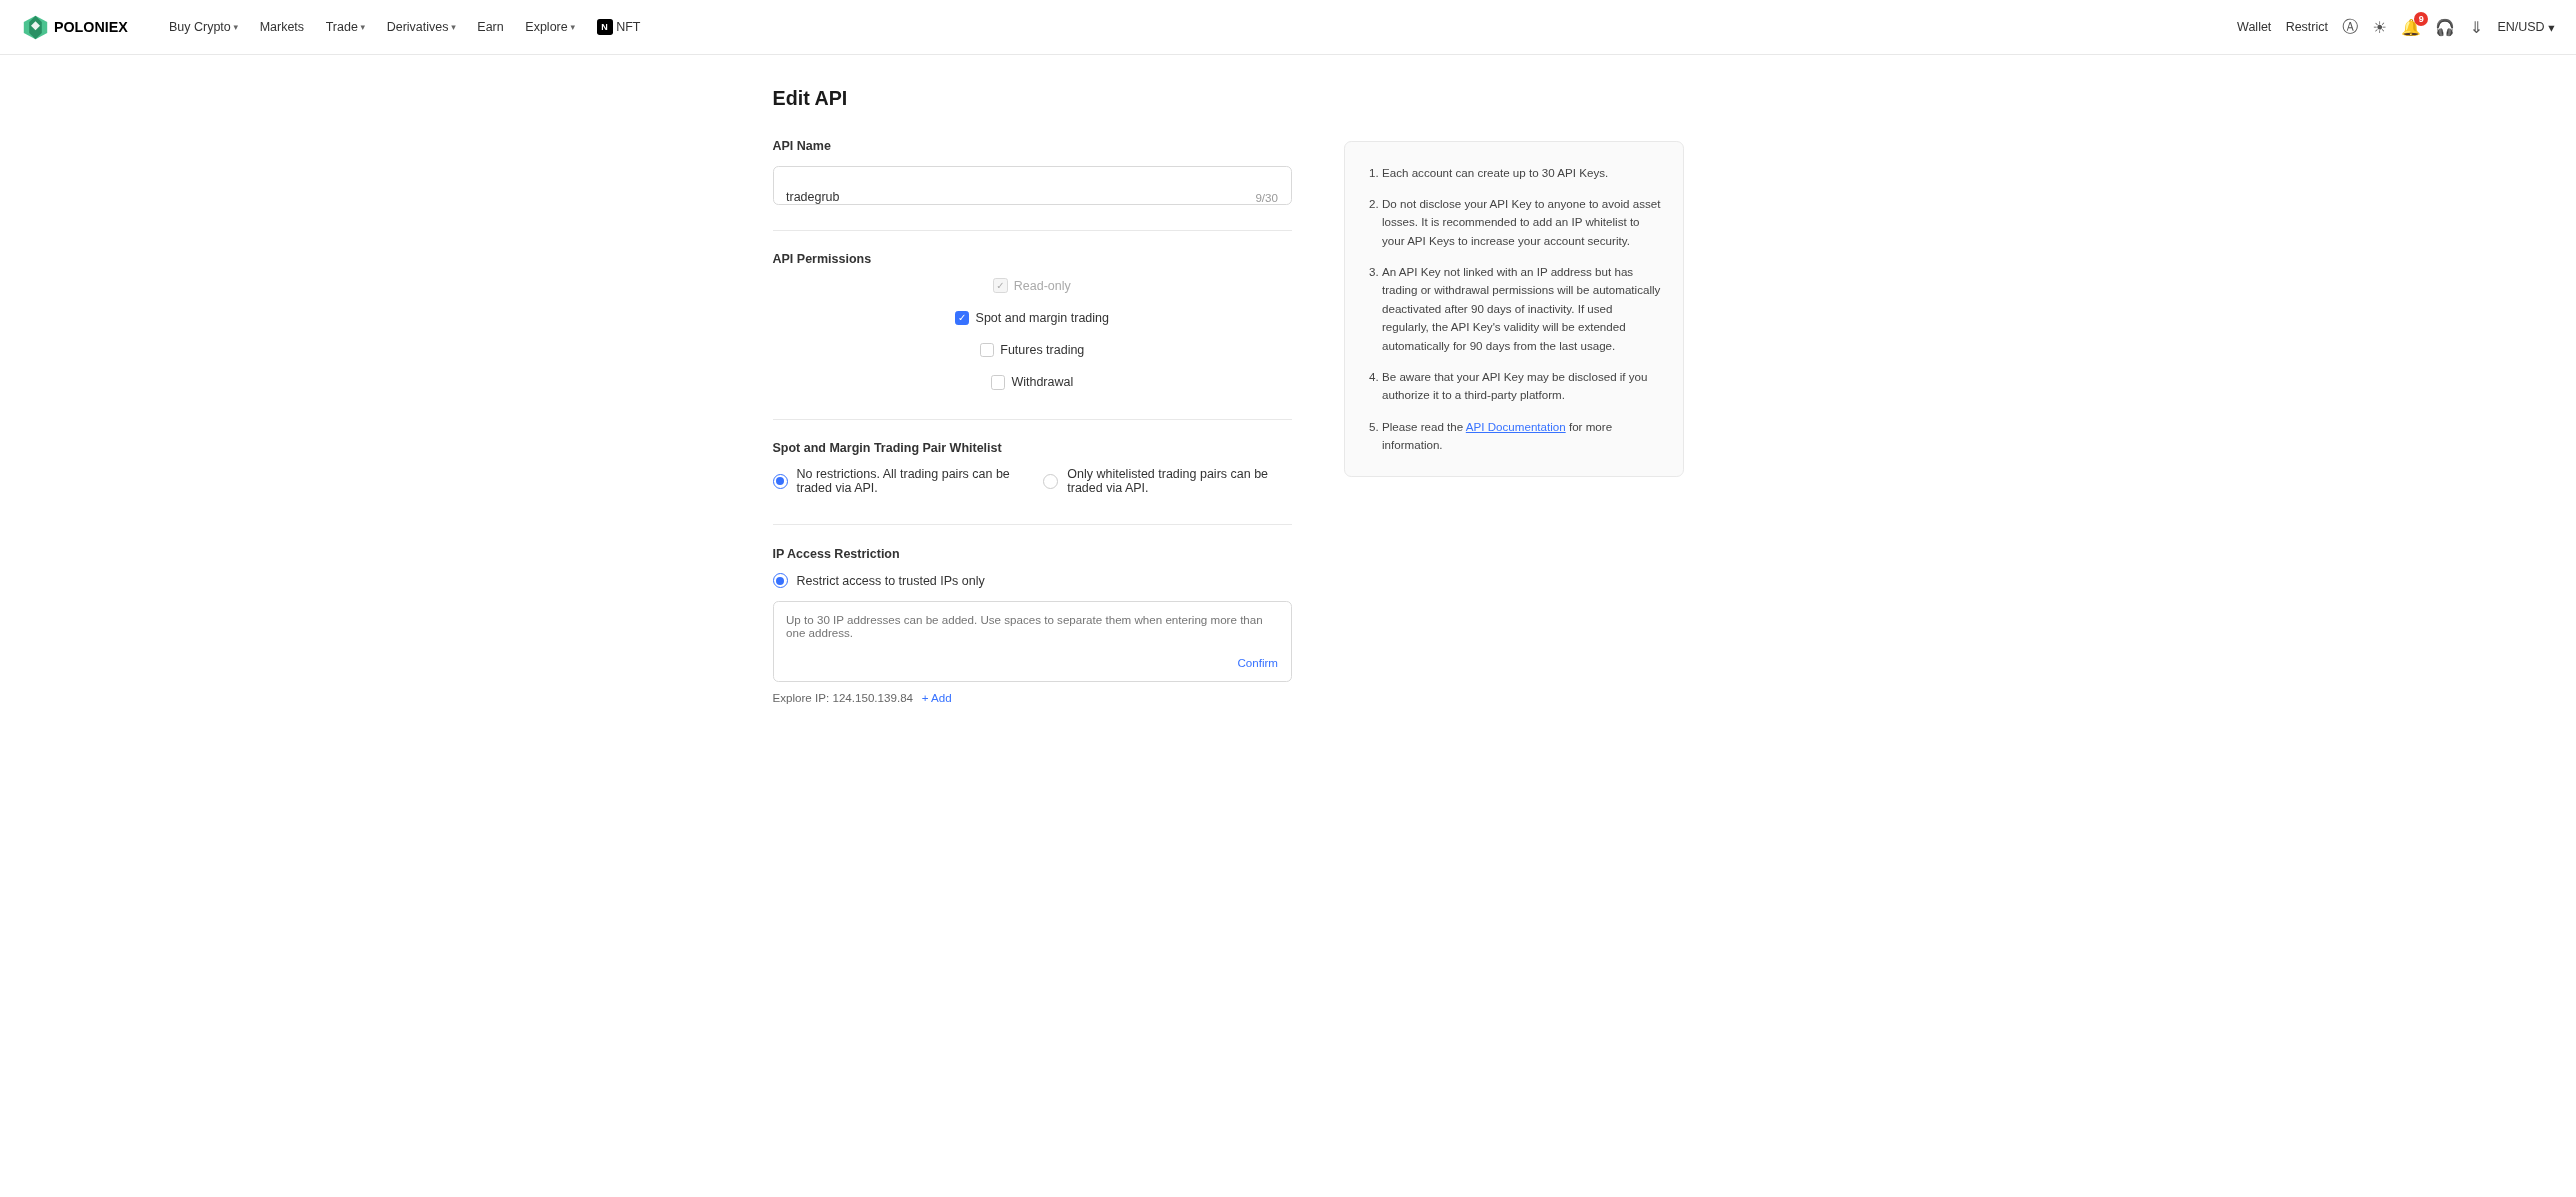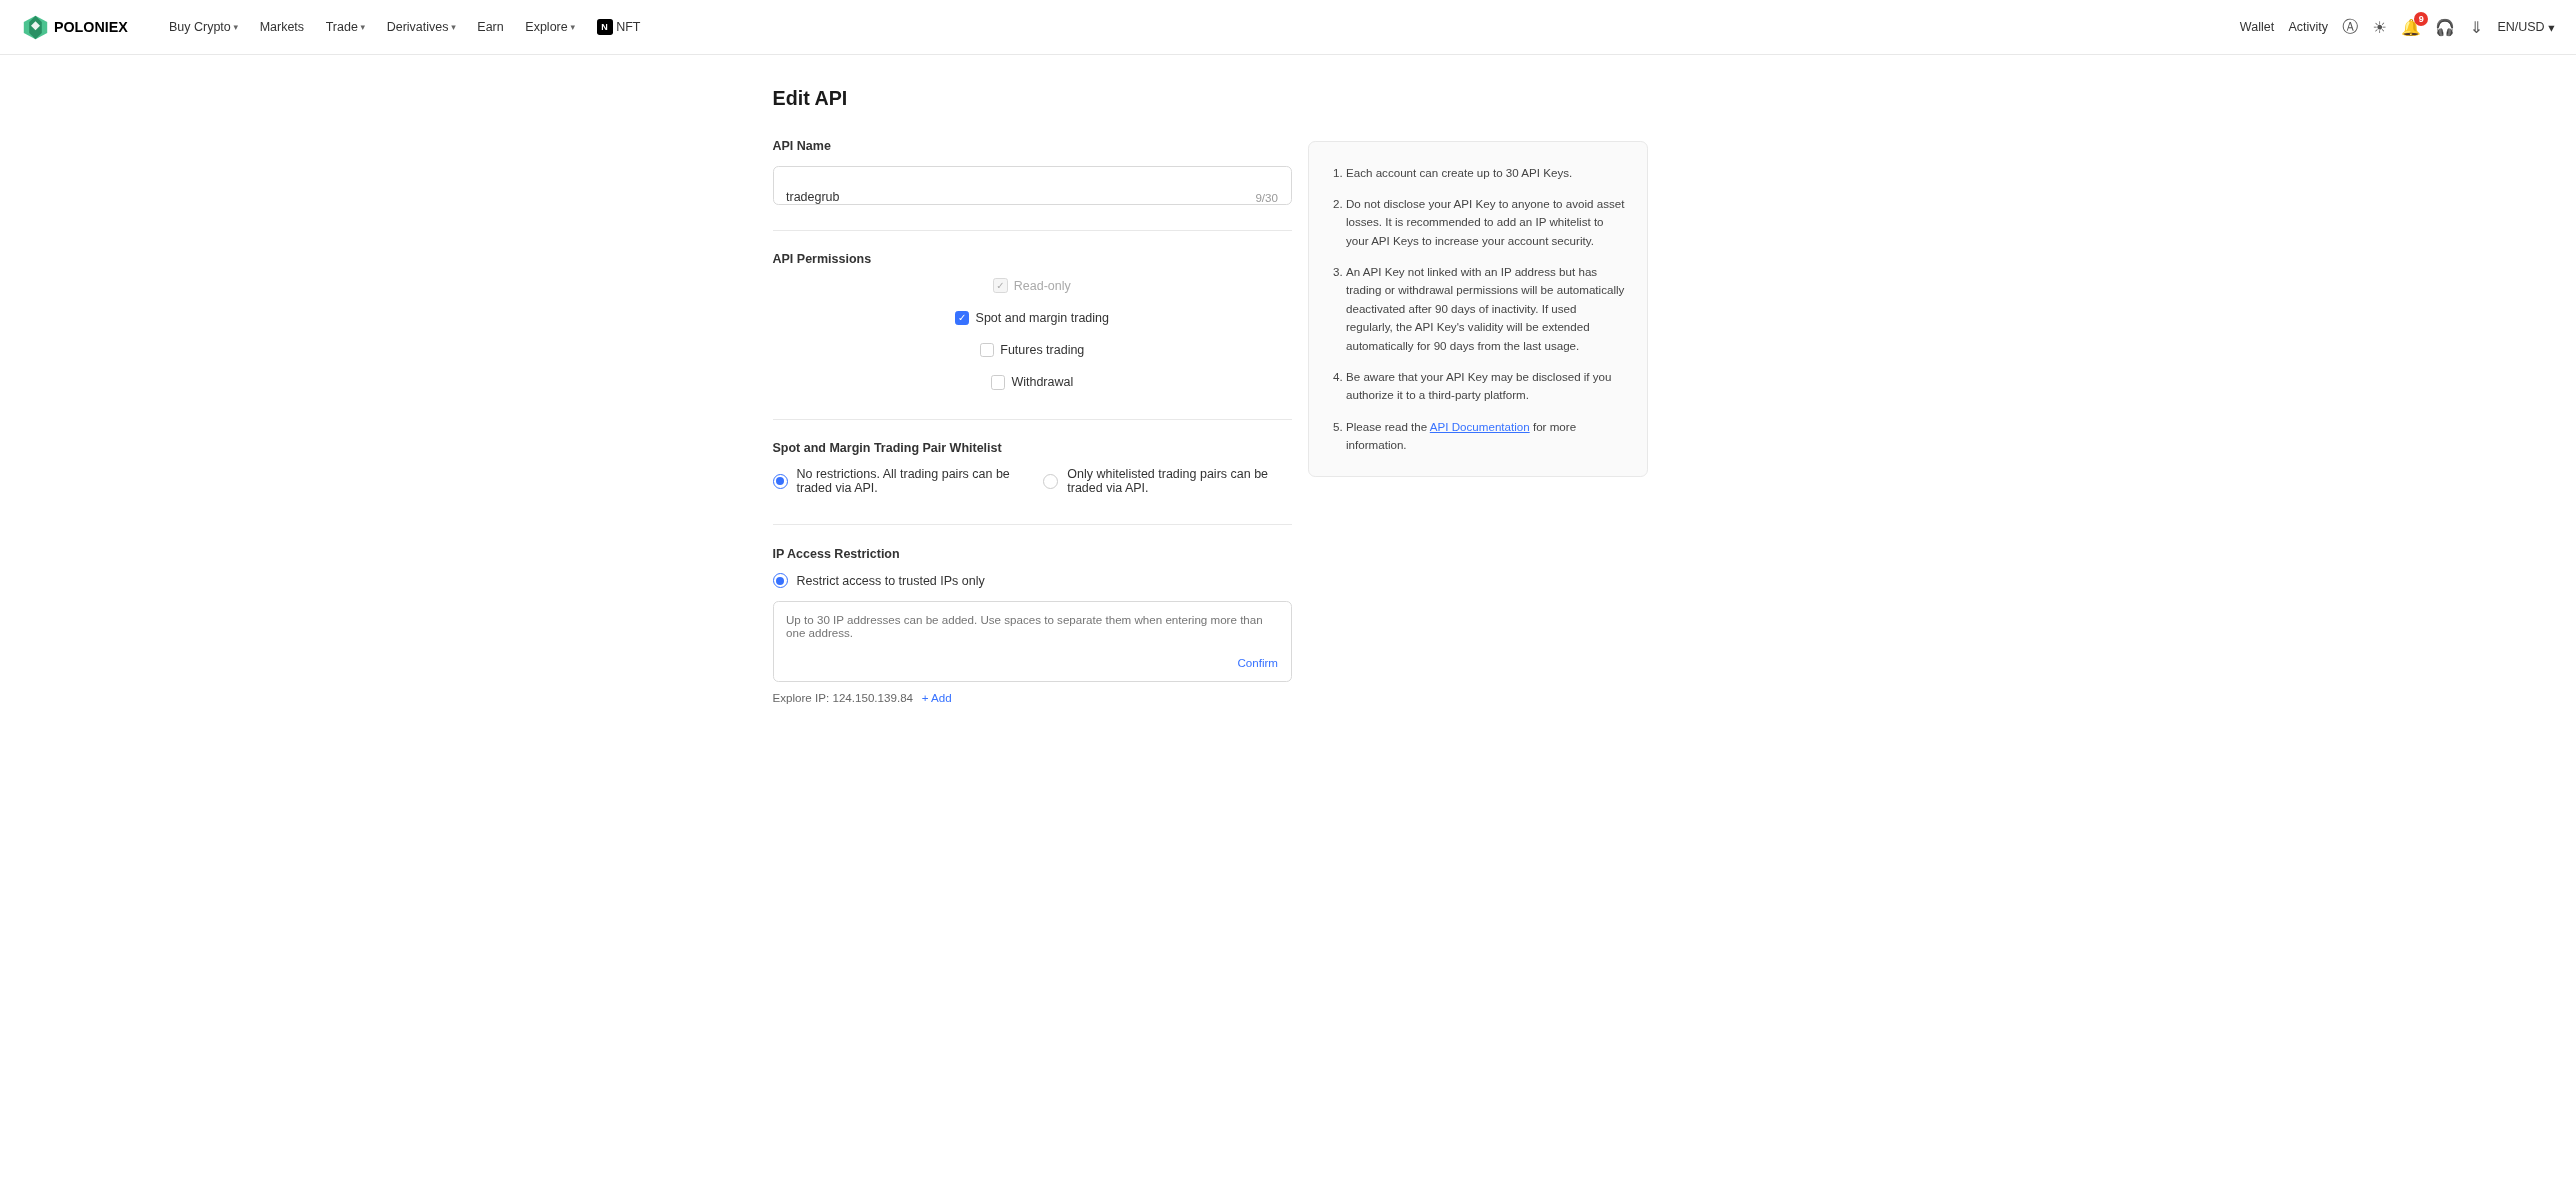--- a/index.html
+++ b/index.html
@@ -27,21 +27,21 @@
     .badge {
       position: absolute; top: -5.4px; right: -7.2px;
       background: #e8342a; color: #fff; border-radius: 50%;
       width: 14.3px; height: 14.3px; font-size: 9px;
       display: flex; align-items: center; justify-content: center; font-weight: 700;
     }
     .nft-nav { display: flex; align-items: center; gap: 3.6px; }
     .nft-logo { width: 16px; height: 16px; background: #000; border-radius: 2.7px; display: flex; align-items: center; justify-content: center; color: #fff; font-size: 9px; font-weight: 700; }
 
     
-    .page-content { max-width: 1074px; margin: 0 auto; padding: 32px 21.5px; display: flex; gap: 16px; }
+    .page-content { max-width: 1074px; margin: 0 auto; padding: 32px 21.5px; display: flex; gap: 52px; }
     .main-col { flex: 1; max-width: 519px; }
     .side-col { flex: 0 0 340px; }
 
     
     .page-title { font-size: 19.7px; font-weight: 600; margin-bottom: 29px; }
 
     
     .section-label { font-size: 12.5px; font-weight: 600; color: #333; margin-bottom: 12.5px; }
 
     
@@ -150,21 +150,21 @@
       <div class="nft-logo">N</div>
       <span>NFT</span>
     </div>
   </div>
 
   <div class="nav-right">
     <div class="nav-right-item">
       <span>Wallet</span>
     </div>
     <div class="nav-right-item">
-      <span>Activity</span>
+      <span>Restrict</span>
     </div>
     <div class="nav-icon">Ⓐ</div>
     <div class="nav-icon">☀</div>
     <div class="badge-wrapper">
       <div class="nav-icon">🔔</div>
       <div class="badge">9</div>
     </div>
     <div class="nav-icon">🎧</div>
     <div class="nav-icon">⇓</div>
     <div class="nav-right-item">

